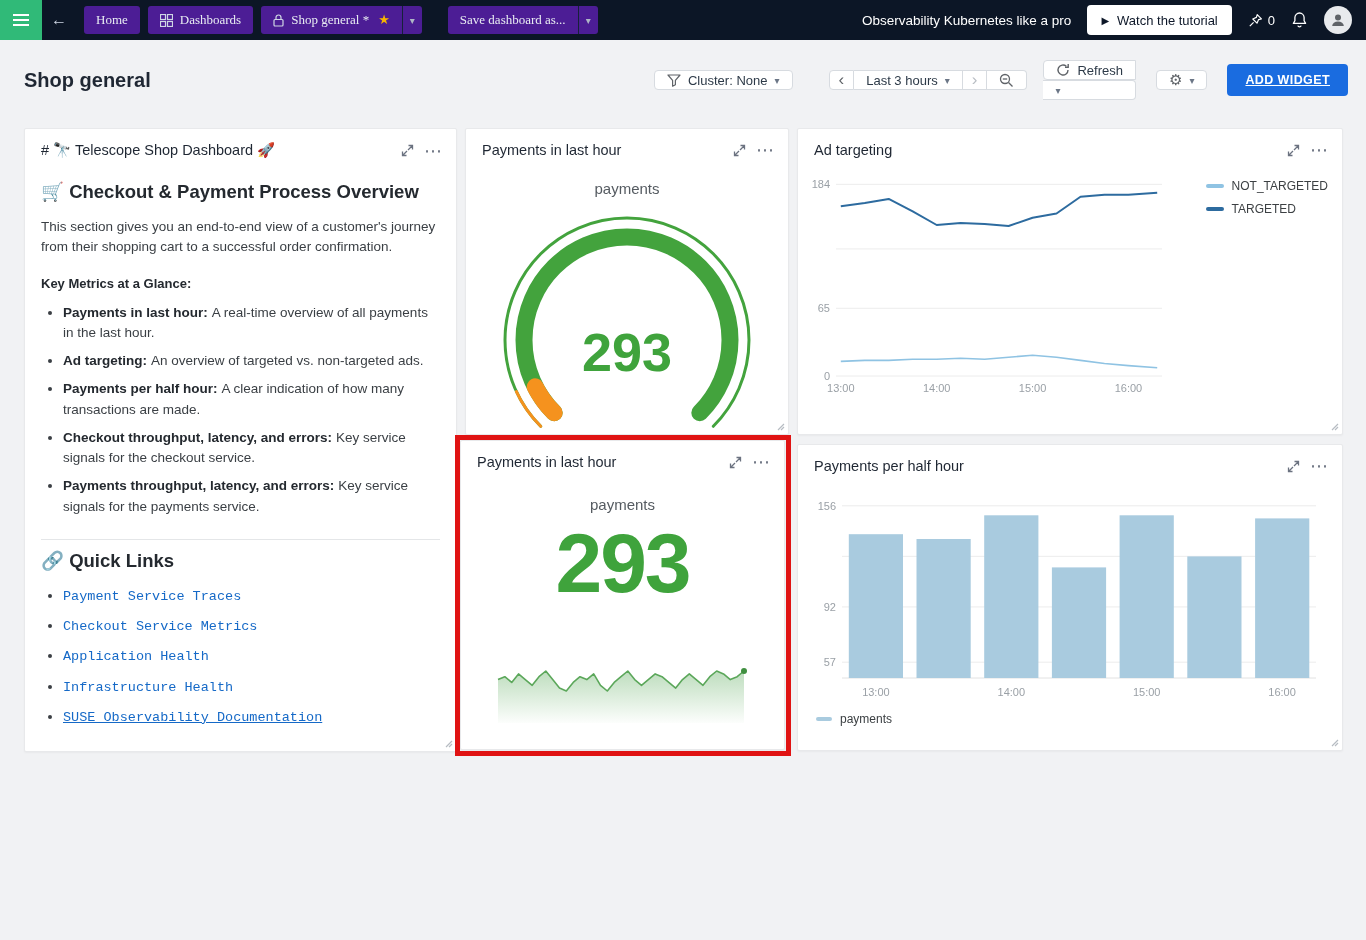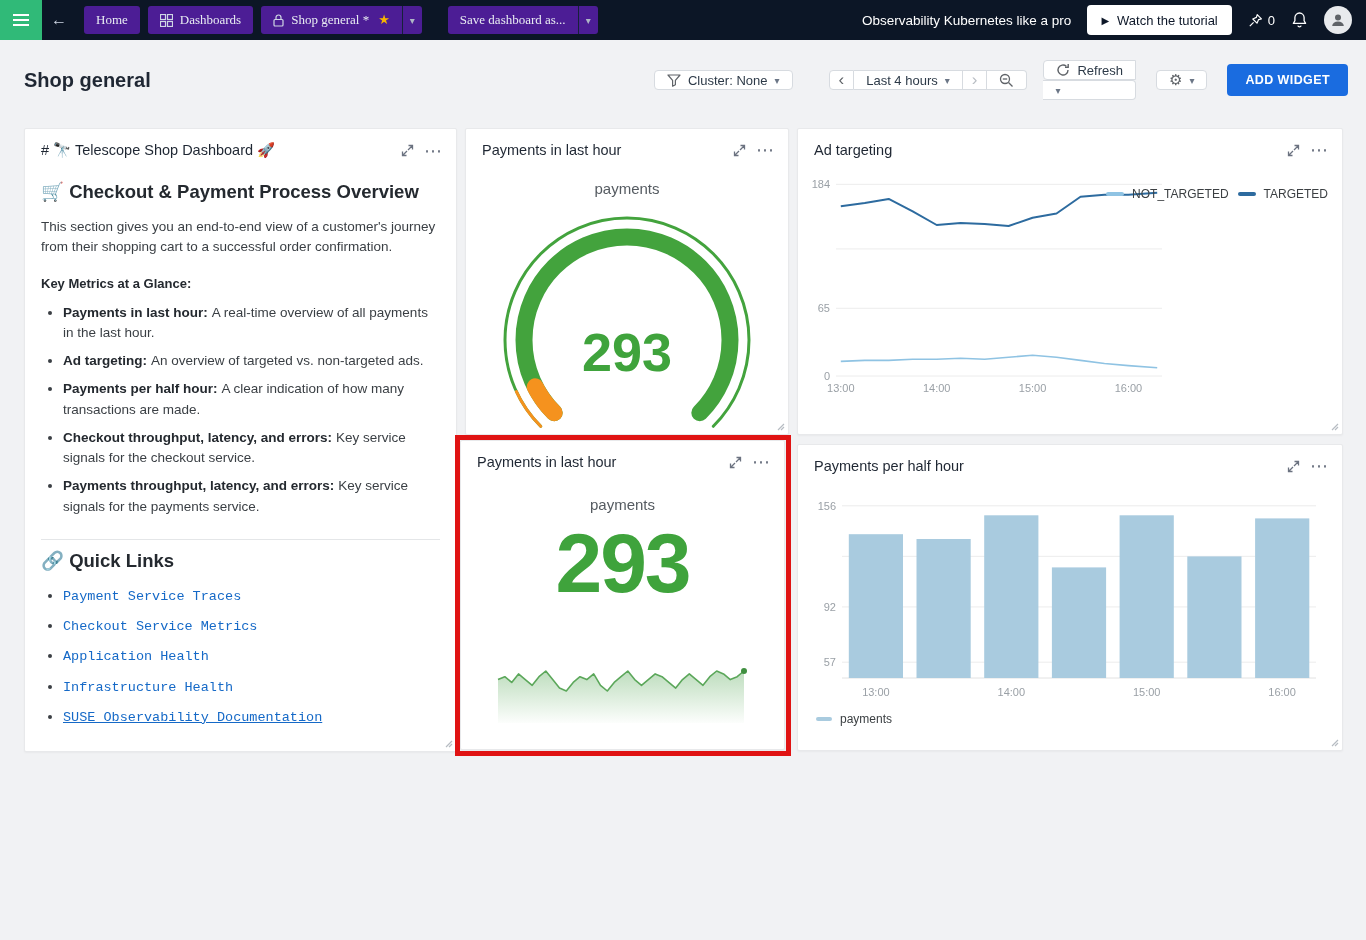--- a/index.html
+++ b/index.html
@@ -75,21 +75,21 @@
   .series-label { text-align:center; font-size:15px; color:#555b61; margin-top:16px; }
   .gauge-wrap { position:relative; width:260px; margin:8px auto 0; }
   .gauge-value { position:absolute; left:0; right:0; top:116px; text-align:center;
                  font-size:54px; font-weight:700; color:#3fa33c; }
   .num-widget { display:flex; flex-direction:column; }
   .big-number { text-align:center; font-size:84px; font-weight:700; color:#3fa33c; margin-top:2px; letter-spacing:-2px; }
   .spark-wrap { margin:auto auto 14px; }
 
   
   .tick { font:11px "Liberation Sans", sans-serif; fill:#9aa0a6; }
-  .adlegend { position:absolute; top:58px; right:14px; display:flex; flex-direction:row; gap:9px;text-align:center; }
+  .adlegend { position:absolute; top:50px; right:14px; display:flex; flex-direction:column; gap:9px;text-align:center; }
   .lrow { display:flex; align-items:center; gap:8px; font-size:12px; color:#3c4043; }
   .lswatch { display:inline-block; width:18px; height:3.5px; border-radius:2px; }
   .barlegend { display:flex; align-items:center; gap:8px; font-size:12px; color:#3c4043; margin:4px 0 0 18px; }
 
   
   .highlight { position:absolute; left:455px; top:435px; width:336px; height:321px;
                border:5px solid #e01313; z-index:10; pointer-events:none; }
 </style>
 </head>
 <body>
@@ -168,21 +168,21 @@
         <svg width="14" height="13" viewBox="0 0 14 13">
           <path d="M1 1 h12 l-4.6 5.4 v4.4 l-2.8 1.4 v-5.8 z" fill="none" stroke="#5f6368" stroke-width="1.2" stroke-linejoin="round"></path>
         </svg>
         <span>Cluster: None</span>
         <span class="chev">▾</span>
       </button>
 
       <div class="seg gap36">
         <button class="ctl nav-ch">‹</button>
         <button class="ctl">
-          <span>Last 4 hours</span>
+          <span>Last 3 hours</span>
           <span class="chev">▾</span>
         </button>
         <button class="ctl nav-ch disabled">›</button>
         <button class="ctl">
           <svg width="15" height="15" viewBox="0 0 15 15">
             <circle cx="6" cy="6" r="4.5" fill="none" stroke="#5f6368" stroke-width="1.3"></circle>
             <line x1="9.5" y1="9.5" x2="13.5" y2="13.5" stroke="#5f6368" stroke-width="1.3"></line>
             <line x1="3.8" y1="6" x2="8.2" y2="6" stroke="#5f6368" stroke-width="1.3"></line>
           </svg>
         </button>
@@ -199,21 +199,21 @@
         <button class="ctl">
           <span class="chev">▾</span>
         </button>
       </div>
 
       <button class="ctl gap20">
         <span style="font-size:15px;color:#5f6368;">⚙</span>
         <span class="chev">▾</span>
       </button>
 
-      <button class="add-widget gap20" style="margin-left:20px;">ADD WIDGET</button>
+      <button class="add-widget gap20" style="margin-left:20px;text-decoration:underline;">ADD WIDGET</button>
     </div>
   </div>
 
   <section class="widget" style="left:24px; top:128px; width:433px; height:624px;">
     <div class="whead">
       <div class="wtitle"># 🔭 Telescope Shop Dashboard 🚀</div>
       <div class="wicons">
         <span class="expand">
           <svg width="13" height="13" viewBox="0 0 13 13">
               <path d="M7.5 1.5 H11.5 V5.5 M11.5 1.5 L7 6 M5.5 11.5 H1.5 V7.5 M1.5 11.5 L6 7" fill="none" stroke="#6b7280" stroke-width="1.3"></path>

